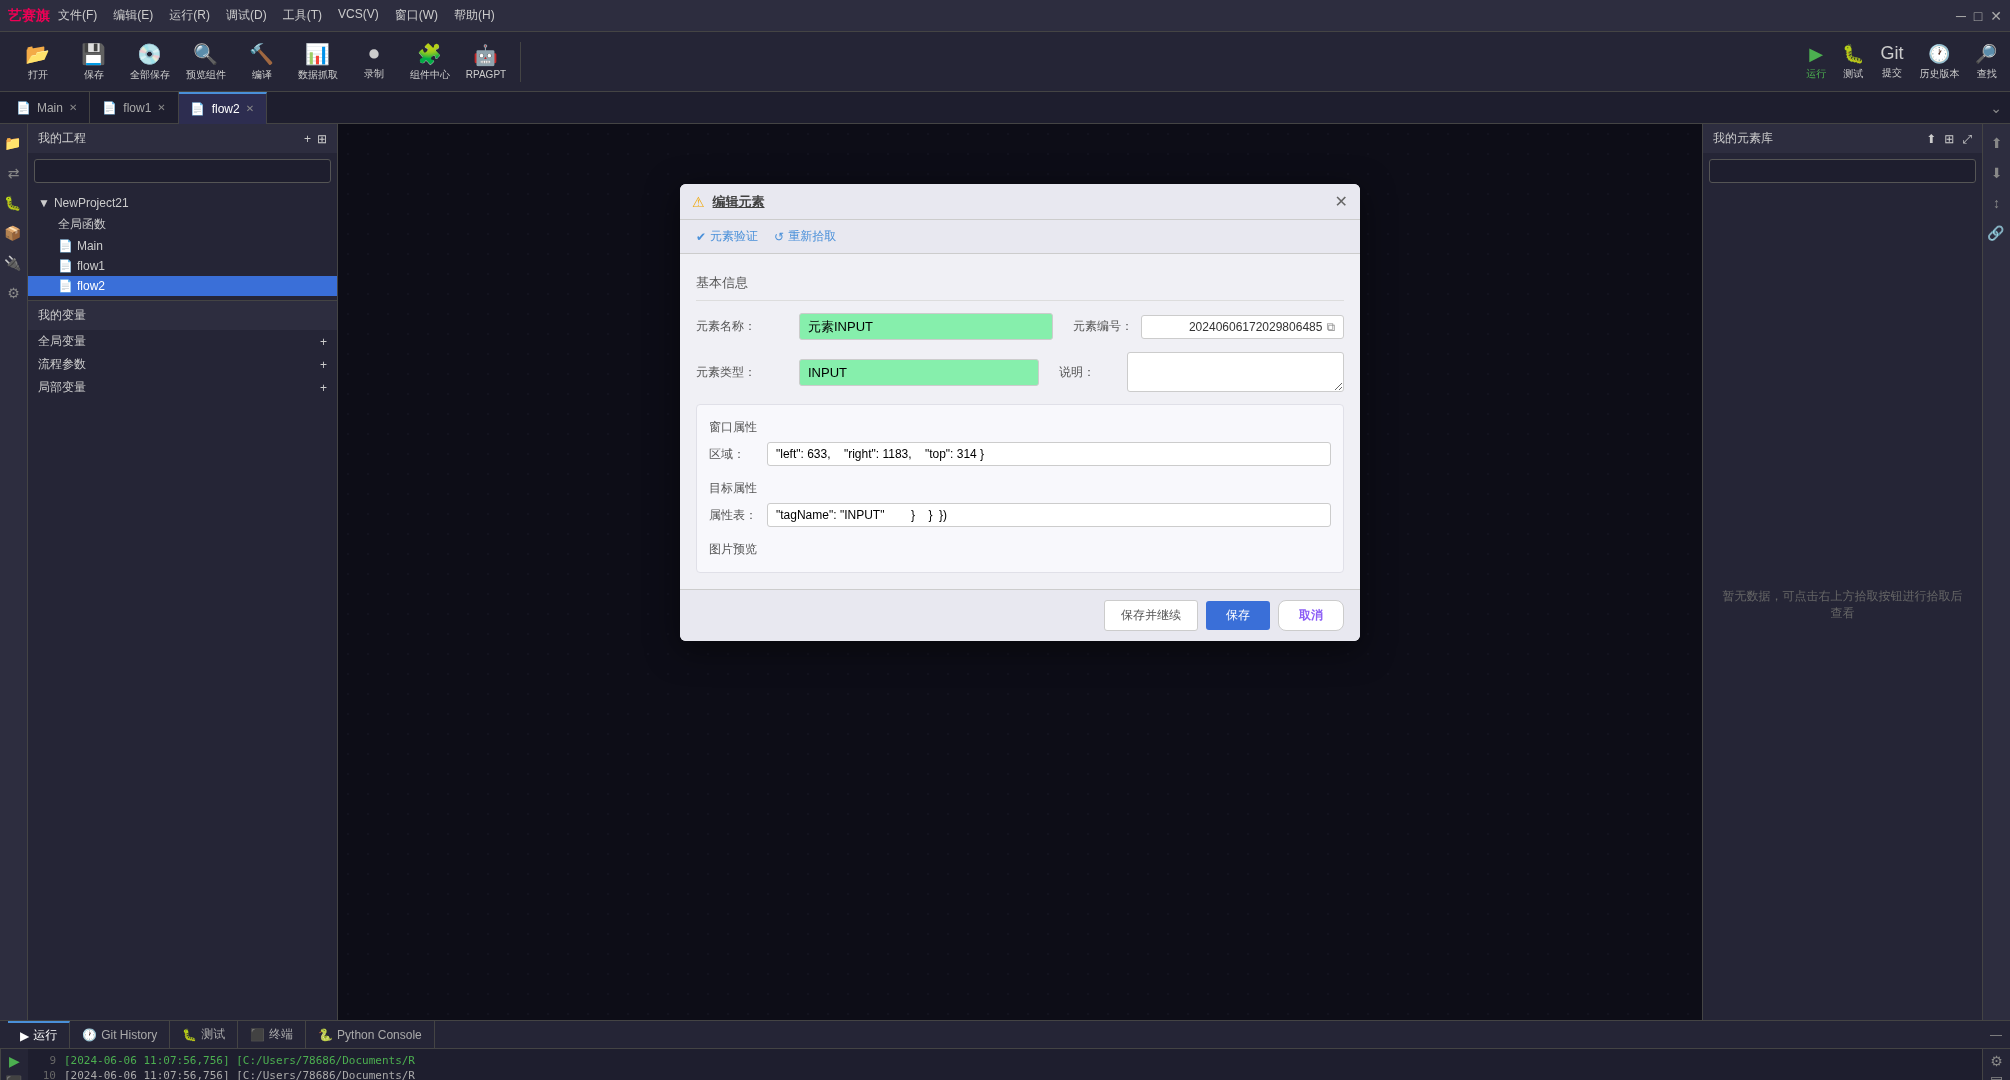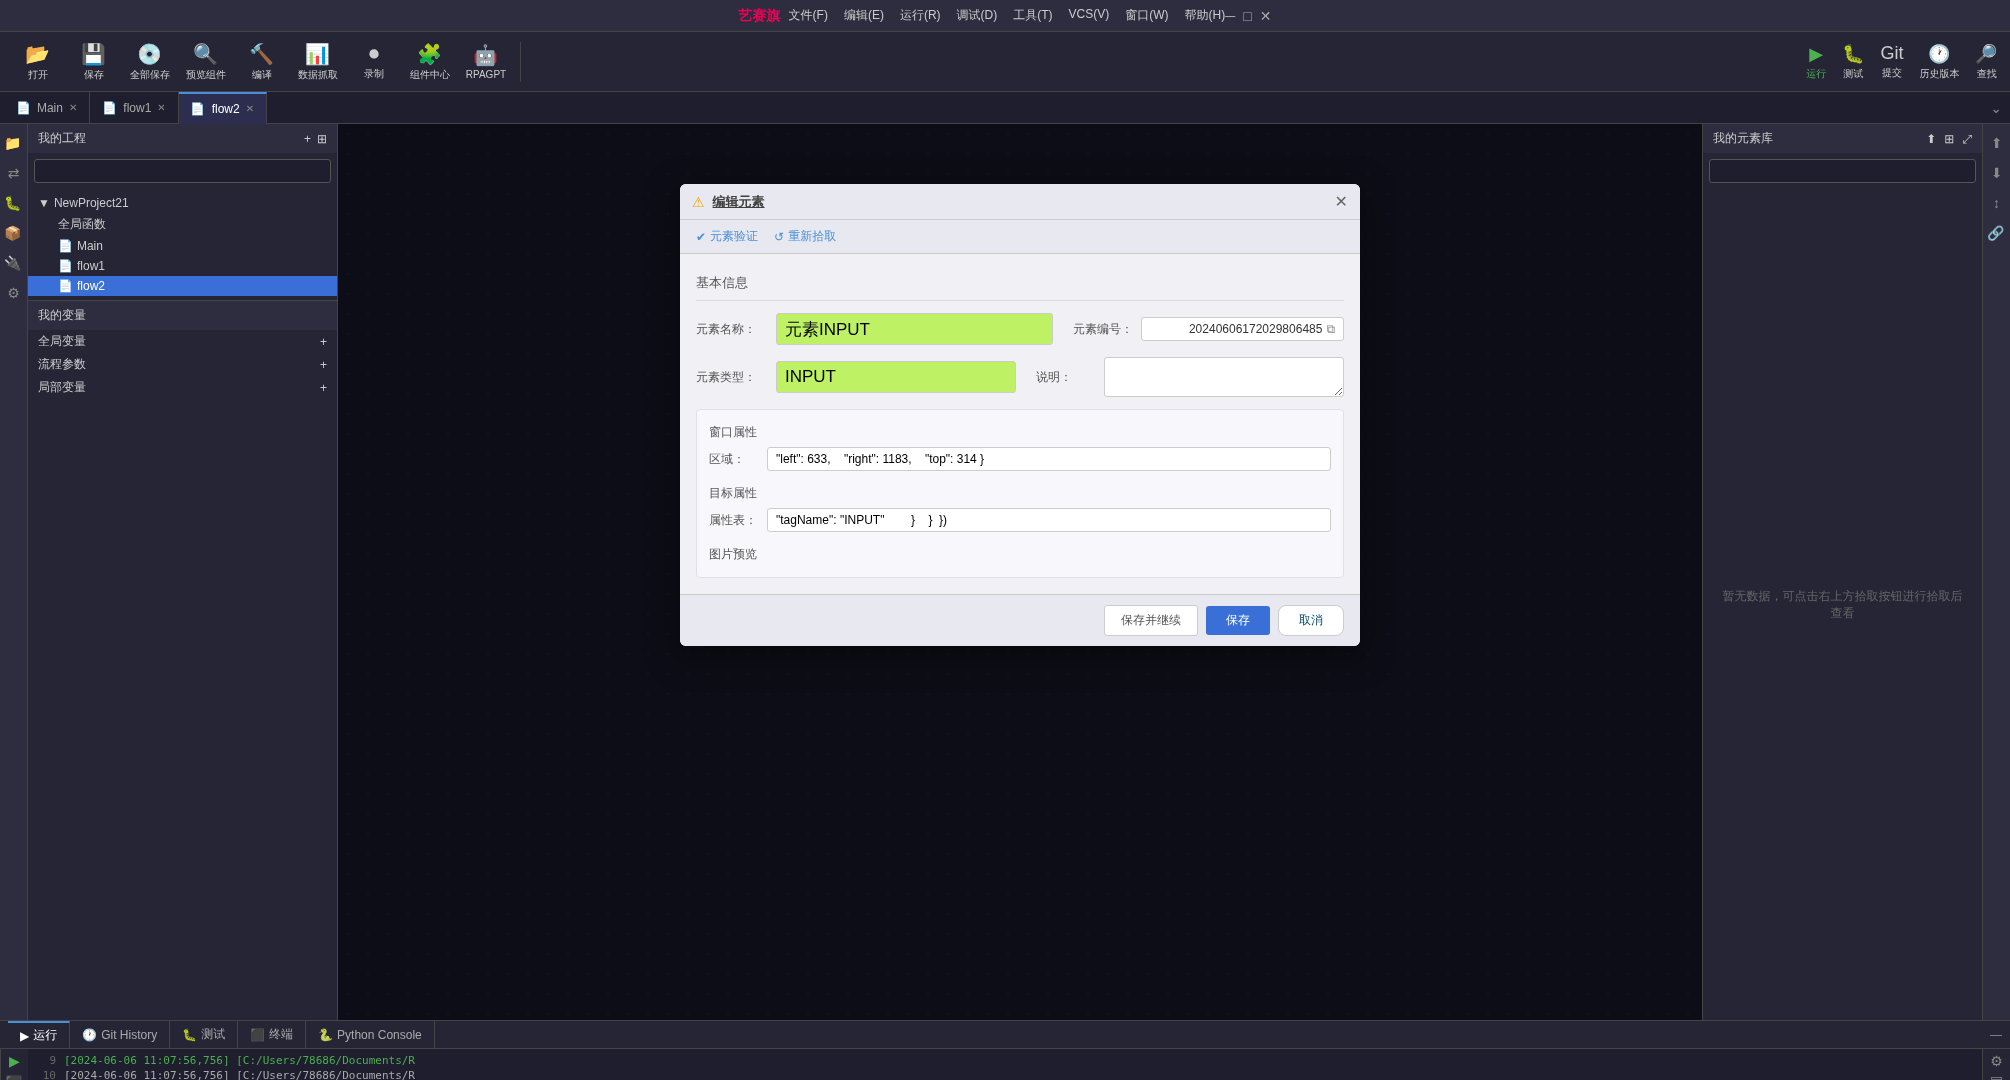--- a/index.html
+++ b/index.html
@@ -1,19 +1,19 @@
 <!DOCTYPE html>
 <html><head>
   <meta charset="utf-8">
   <style>
     * { box-sizing: border-box; margin: 0; padding: 0; }
     body { font-family: 'Microsoft YaHei', '微软雅黑', sans-serif; font-size: 12px; background: #1e1e2e; color: #ccc; overflow: hidden; width: 2010px; height: 1080px; }
 
     
-    .title-bar { display: flex; align-items: center; justify-content: center; background: #2d2d3f; height: 32px; padding: 4px 8px; border-bottom: 1px solid #444; }
+    .title-bar { display: flex; align-items: center; justify-content: space-between; background: #2d2d3f; height: 32px; padding: 4px 8px; border-bottom: 1px solid #444; }
     .title-bar-left { display: flex; align-items: center; gap: 8px; font-size: 12px; color: #ccc; }
     .title-bar-logo { color: #e05; font-weight: bold; font-size: 14px; }
     .title-bar-menu { display: flex; gap: 16px; font-size: 12px; color: #ccc; }
     .title-bar-menu span { cursor: pointer; }
     .title-bar-controls { display: flex; gap: 8px; }
     .title-bar-controls span { cursor: pointer; font-size: 14px; color: #aaa; }
 
     
     .toolbar { display: flex; align-items: center; background: #252536; height: 60px; padding: 0 12px; gap: 4px; border-bottom: 1px solid #444; }
     .toolbar-btn { display: flex; flex-direction: column; align-items: center; justify-content: center; width: 52px; height: 52px; cursor: pointer; border-radius: 4px; color: #ccc; font-size: 10px; gap: 2px; }
@@ -85,35 +85,35 @@
     .modal { background: #f0f0f5; color: #333; border-radius: 6px; width: 680px; box-shadow: 0 8px 32px rgba(0,0,0,0.5); }
     .modal-header { display: flex; align-items: center; background: #e8e8f0; padding: 8px 12px; border-radius: 6px 6px 0 0; border-bottom: 1px solid #ccc; gap: 8px; }
     .modal-title { font-size: 13px; color: #404040; font-weight: bold; flex: 1; text-decoration: underline; }
     .modal-close { cursor: pointer; color: #666; font-size: 16px; }
     .modal-toolbar { display: flex; align-items: center; padding: 8px 16px; background: #e8e8f0; border-bottom: 1px solid #ccc; gap: 16px; }
     .modal-toolbar-btn { display: flex; align-items: center; gap: 4px; cursor: pointer; font-size: 12px; color: #4a90d9; }
     .modal-body { padding: 16px; }
     .form-section-title { font-size: 13px; color: #555; padding: 4px 0 8px 0; border-bottom: 1px solid #ddd; margin-bottom: 12px; }
     .form-row { display: flex; align-items: center; margin-bottom: 12px; gap: 20px; }
     .form-label { font-size: 12px; color: #555; min-width: 60px; }
-    .form-input { flex: 1; padding: 5px 8px; border: 1px solid #ccc; border-radius: 3px; font-size: 17px; background: #bef264; outline: none; }
+    .form-input { flex: 1; padding: 5px 8px; border: 1px solid #ccc; border-radius: 3px; font-size: 13px; background: #86efac; outline: none; margin-left: 23px; }
     .form-input-id { display: flex; align-items: center; gap: 4px; }
     .form-input-id .copy-icon { cursor: pointer; color: #888; }
     .form-textarea { width: 100%; padding: 5px 8px; border: 1px solid #ccc; border-radius: 3px; font-size: 12px; background: #fff; resize: vertical; outline: none; height: 60px; }
     .modal-tabs { display: flex; border-bottom: 1px solid #ccc; margin-bottom: 8px; }
     .modal-tab { padding: 5px 16px; font-size: 12px; cursor: pointer; color: #888; }
     .modal-tab.active { color: #4a90d9; border-bottom: 2px solid #4a90d9; }
     .attr-section-title { font-size: 12px; color: #555; padding: 6px 0; }
     .attr-row { display: flex; align-items: center; margin-bottom: 8px; gap: 8px; }
     .attr-label { font-size: 12px; color: #555; min-width: 50px; }
     .attr-input { flex: 1; padding: 4px 8px; border: 1px solid #ccc; border-radius: 3px; font-size: 12px; background: #fff; outline: none; }
     .attr-input-wide { flex: 2; }
     .modal-footer { display: flex; align-items: center; justify-content: flex-end; padding: 10px 16px; background: #e8e8f0; border-top: 1px solid #ccc; border-radius: 0 0 6px 6px; gap: 8px; }
     .btn-primary { padding: 6px 20px; background: #3a6fd8; color: #fff; border: none; border-radius: 3px; cursor: pointer; font-size: 12px; }
-    .btn-secondary { padding: 6px 20px; background: #fff; color: #0c4a6e; border: 1px solid #ccc; border-radius: 8px; cursor: pointer; font-size: 12px; }
+    .btn-secondary { padding: 6px 20px; background: #fff; color: #8b5cf6; border: 1px solid #ccc; border-radius: 8px; cursor: pointer; font-size: 12px; font-weight: bold; }
     .btn-save-continue { padding: 6px 16px; background: #fff; color: #555; border: 1px solid #ccc; border-radius: 3px; cursor: pointer; font-size: 12px; }
     .attr-section-inner { background: #f8f8fc; border: 1px solid #e0e0e8; border-radius: 4px; padding: 8px 12px; }
     .warn-icon { color: #f0a500; font-size: 14px; }
     .canvas-dots { position: absolute; top: 0; left: 0; right: 0; bottom: 0; background-image: radial-gradient(circle, #3a3a55 1px, transparent 1px); background-size: 20px 20px; opacity: 0.4; }
   </style>
 </head>
 <body>
 
 <div class="title-bar">
   <div class="title-bar-left">

